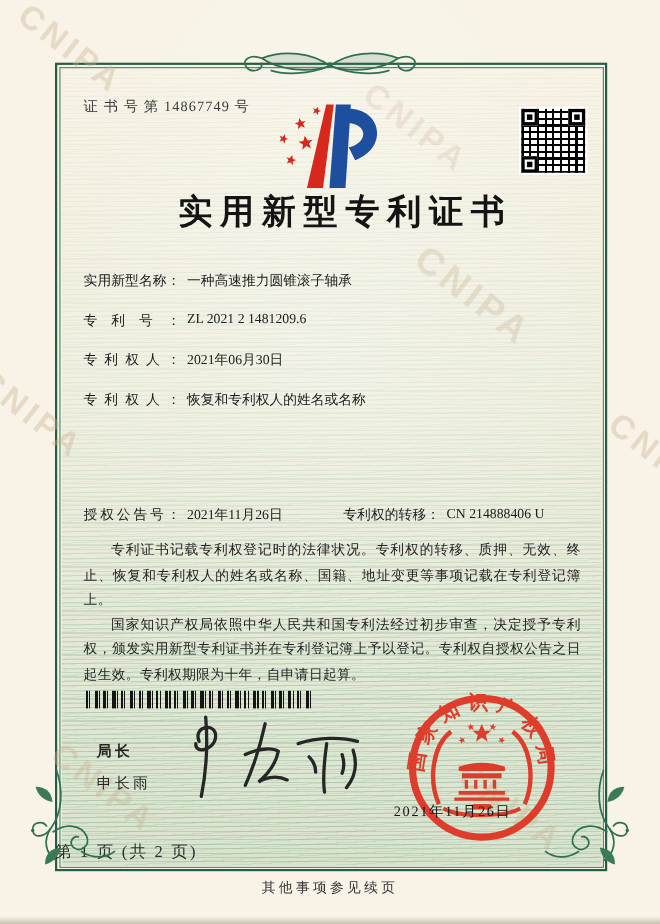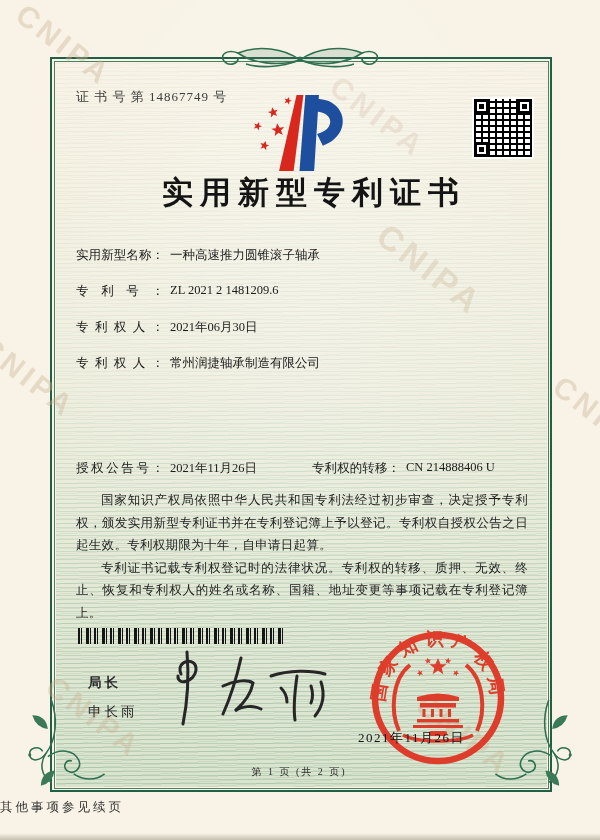--- a/index.html
+++ b/index.html
@@ -57,22 +57,22 @@
   .barcode{position:absolute;left:78px;top:628px;width:207px;height:16px;
       background:repeating-linear-gradient(90deg,#151515 0 2px,transparent 2px 3px,#151515 3px 4px,transparent 4px 8px,#151515 8px 11px,transparent 11px 12px,#151515 12px 13px,transparent 13px 16px);}
 
   .director-title{position:absolute;left:88px;top:674px;font-size:13.5px;letter-spacing:3px;font-weight:600;color:#262626;}
   .director-name{position:absolute;left:88px;top:703px;font-size:13.5px;letter-spacing:3px;font-weight:400;color:#262626;}
   .signature{position:absolute;left:152px;top:648px;width:192px;height:80px;}
 
   .seal{position:absolute;left:367px;top:627px;width:142px;height:142px;opacity:0.95;}
   .seal-date{position:absolute;left:358px;top:729px;font-size:13px;letter-spacing:1.5px;color:#141414;z-index:7;white-space:nowrap;}
 
-  .page-indicator{position:absolute;left:50px;top:765px;width:498px;text-align:center;font-size:10px;letter-spacing:2px;color:#2e2e2e;}
-  .continuation{position:absolute;left:0;top:799px;width:600px;text-align:left;font-size:12.5px;letter-spacing:3px;color:#333;}
+  .page-indicator{position:absolute;left:50px;top:765px;width:498px;text-align:left;font-size:15px;letter-spacing:2px;color:#2e2e2e;}
+  .continuation{position:absolute;left:0;top:799px;width:600px;text-align:center;font-size:12.5px;letter-spacing:3px;color:#333;}
 </style>
 </head>
 <body>
 
 <div class="page">
 
   <div class="wm-layer">
     <span class="wm" style="left:8px;top:28px">CNIPA</span>
     <span class="wm faint" style="left:322px;top:100px">CNIPA</span>
     <span class="wm big" style="left:368px;top:250px">CNIPA</span>
@@ -158,34 +158,34 @@
       <div class="row">
         <span class="lbl">实用新型名称：</span><span>一种高速推力圆锥滚子轴承</span>
       </div>
       <div class="row">
         <span class="lbl">专利号：</span><span>ZL 2021 2 1481209.6</span>
       </div>
       <div class="row">
         <span class="lbl">专利权人：</span><span>2021年06月30日</span>
       </div>
       <div class="row">
-        <span class="lbl">专利权人：</span><span>常州润捷轴承制造有限公司</span>
+        <span class="lbl">专利权人：</span><span>恢复和专利权人的姓名或名称</span>
       </div>
     </div>
 
     <div class="grant-row">
       <span class="lbl">授权公告号：</span><span>2021年11月26日</span>
       <span class="grant-no">
         <span class="lbl">专利权的转移：</span><span>CN 214888406 U</span>
       </span>
     </div>
 
     <div class="body-text">
+      <p>专利证书记载专利权登记时的法律状况。专利权的转移、质押、无效、终止、恢复和专利权人的姓名或名称、国籍、地址变更等事项记载在专利登记簿上。</p>
       <p>国家知识产权局依照中华人民共和国专利法经过初步审查，决定授予专利权，颁发实用新型专利证书并在专利登记簿上予以登记。专利权自授权公告之日起生效。专利权期限为十年，自申请日起算。</p>
-      <p>专利证书记载专利权登记时的法律状况。专利权的转移、质押、无效、终止、恢复和专利权人的姓名或名称、国籍、地址变更等事项记载在专利登记簿上。</p>
     </div>
 
     <div class="barcode"></div>
 
     <div class="director-title">局长</div>
     <div class="director-name">申长雨</div>
 
     <svg class="signature" viewBox="0 0 190 80">
       <g fill="none" stroke="#262626" stroke-width="3" stroke-linecap="round">
         <path d="M28,26 C22,12 44,8 43,22 C42,34 24,38 25,28"></path>

